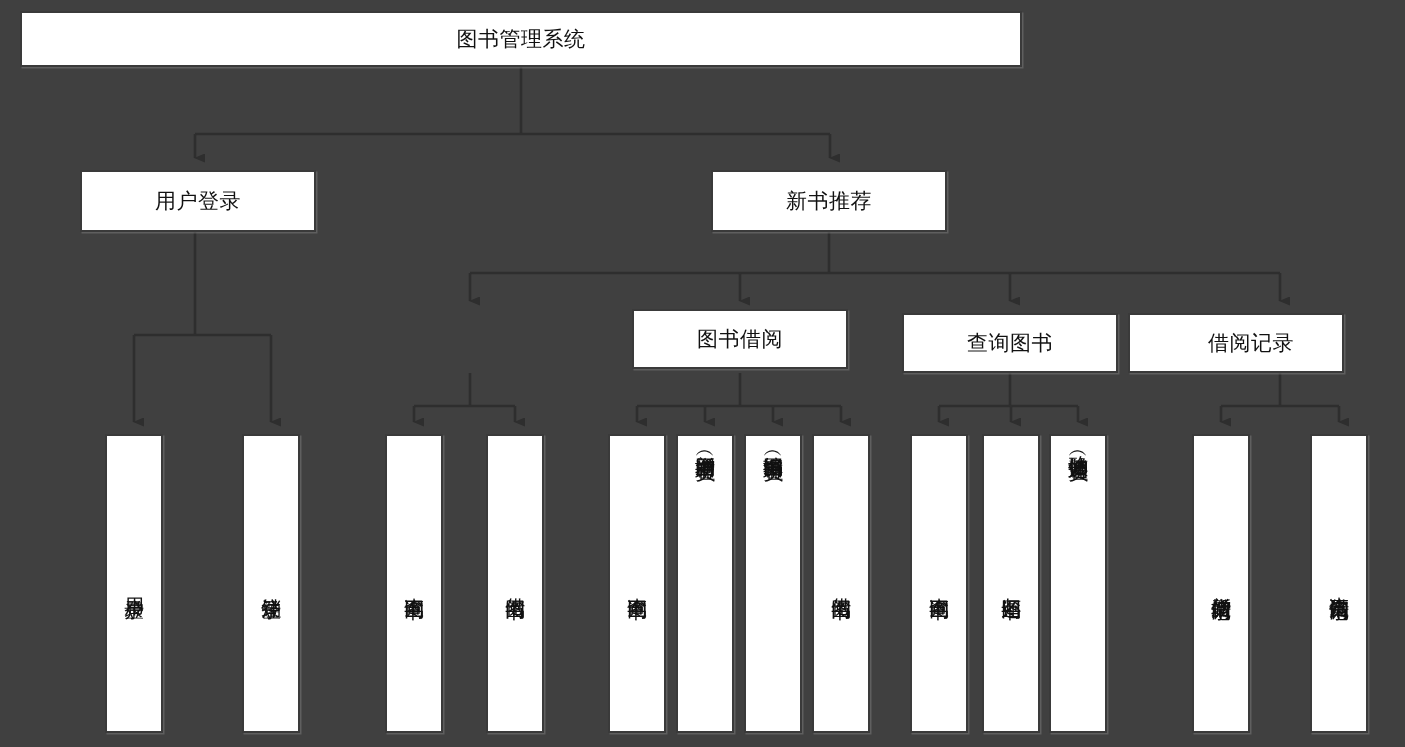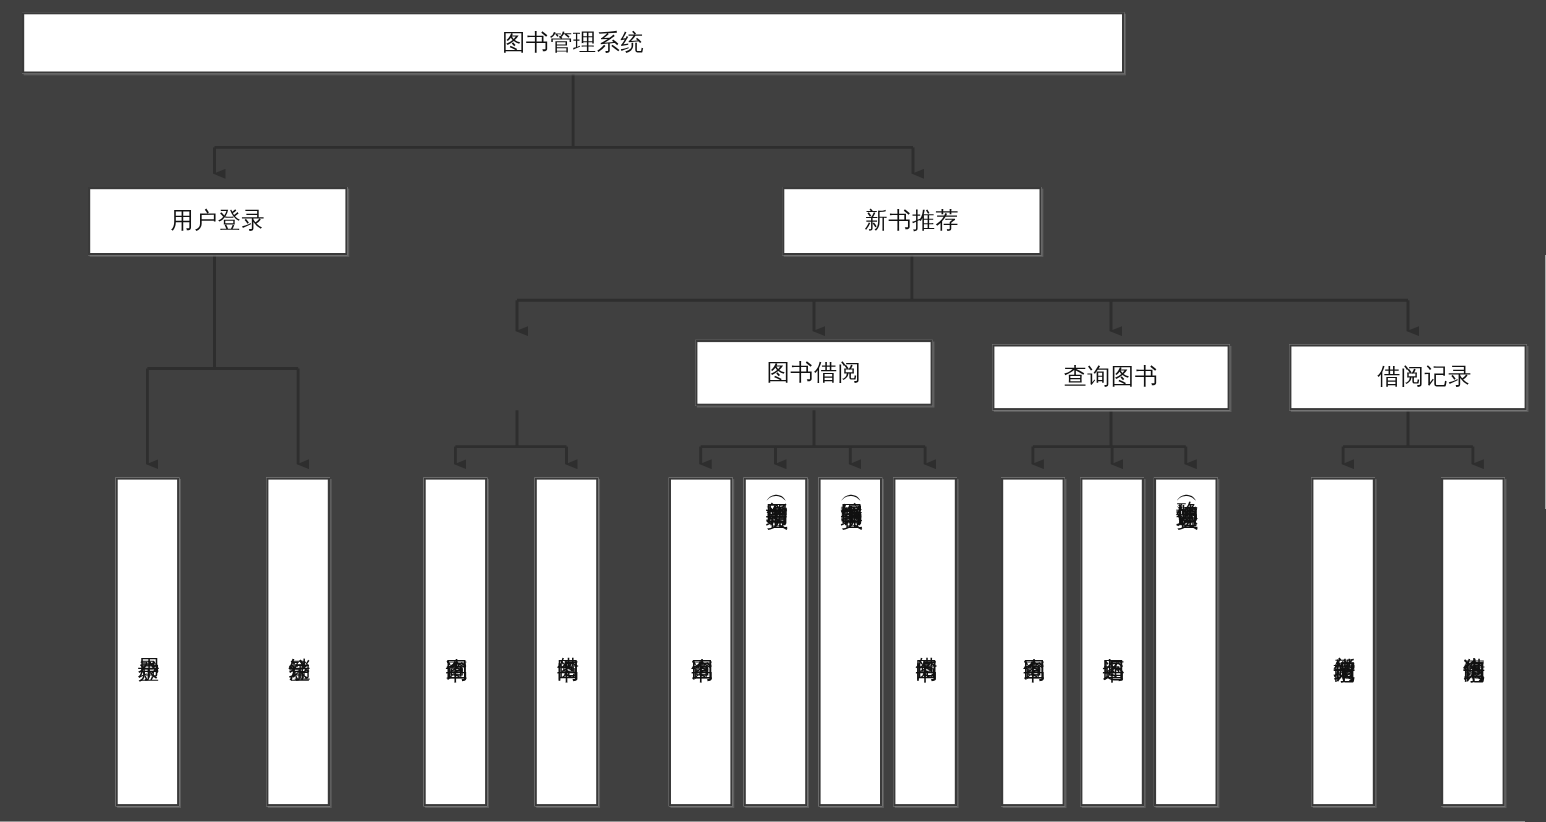--- a/index.html
+++ b/index.html
@@ -136,21 +136,21 @@
   <div class="node" id="n-l2-1" style="left: 711px; top: 170px; width: 236px; height: 62px;">
     <span class="label">新书推荐</span>
   </div>
 
   <div class="node" id="n-l3-1" style="left: 632px; top: 309px; width: 216px; height: 60px;">
     <span class="label">图书借阅</span>
   </div>
   <div class="node" id="n-l3-2" style="left: 902px; top: 313px; width: 216px; height: 60px;">
     <span class="label">查询图书</span>
   </div>
-  <div class="node" id="n-l3-3" style="left: 1172px; top: 313px; width: 216px; height: 60px; padding-left: 30px;">
+  <div class="node" id="n-l3-3" style="left: 1128px; top: 313px; width: 216px; height: 60px; padding-left: 30px;">
     <span class="label">借阅记录</span>
   </div>
 
   <div class="node leaf leaf-mid" id="n-lf-0" style="left: 105px; top: 434px; width: 58px; height: 299px;">
     <span class="label">用户登录</span>
   </div>
   <div class="node leaf leaf-mid" id="n-lf-1" style="left: 242px; top: 434px; width: 58px; height: 299px;">
     <span class="label">注销登录</span>
   </div>
   <div class="node leaf leaf-mid" id="n-lf-2" style="left: 385px; top: 434px; width: 58px; height: 299px;">

